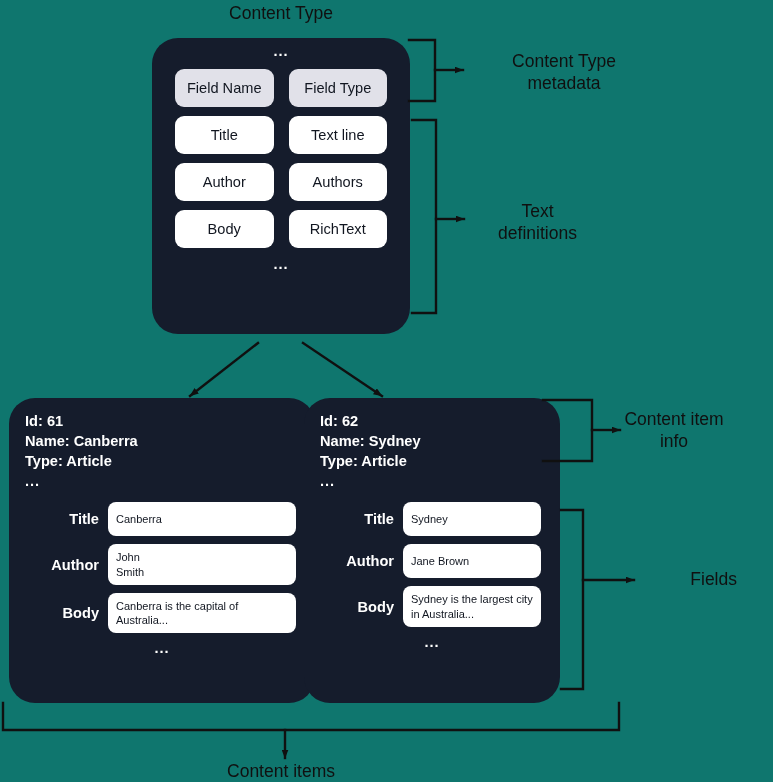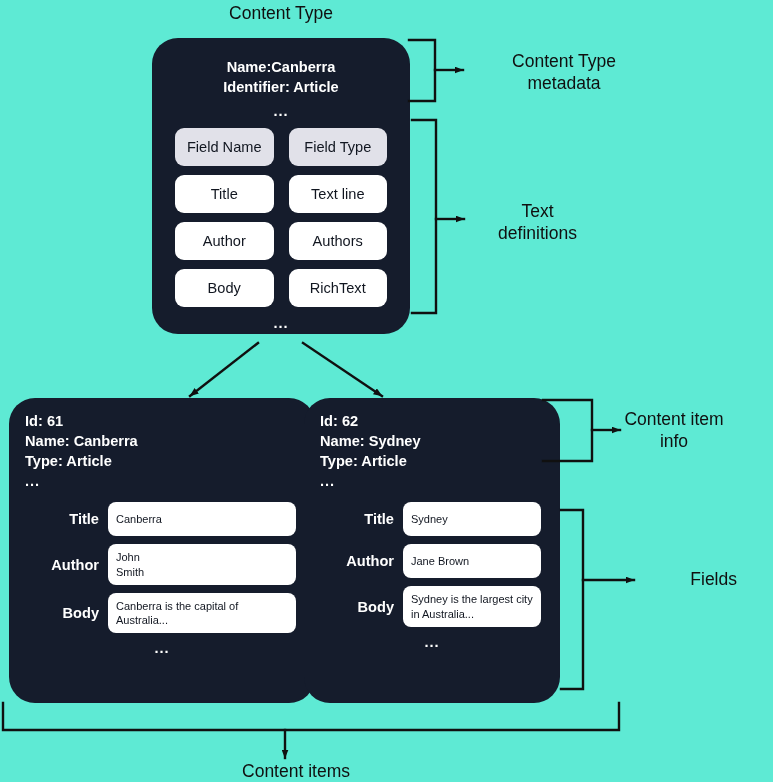--- a/index.html
+++ b/index.html
@@ -9,21 +9,21 @@
     height: 782px;
     background: #ffffff;
     font-family: "Liberation Sans", sans-serif;
     overflow: hidden;
   }
 
   #stage {
     position: relative;
     width: 773px;
     height: 782px;
-    background: #5eead4;
+    background: #0f766e;
   }
 
   
   #wires {
     position: absolute;
     left: 0; top: 0;
     width: 773px; height: 782px;
     pointer-events: none;
     z-index: 5;
   }
@@ -170,35 +170,31 @@
     text-align: center;
     margin-top: 7px;
   }
 
   
   #caption-content-type   { left: 206px; top:  2px;  width: 150px; }
   #caption-ct-metadata    { left: 469px; top: 50px;  width: 190px; }
   #caption-field-defs     { left: 470px; top: 200px; width: 135px; }
   #caption-item-info      { left: 598px; top: 408px; width: 152px; }
   #caption-fields         { left: 637px; top: 568px; width: 100px; text-align: right; }
-  #caption-content-items  { left: 220px; top: 760px; width: 152px; }
+  #caption-content-items  { left: 205px; top: 760px; width: 152px; }
 </style>
 </head>
 <body>
 
 <div id="stage">
 
   <div class="caption" id="caption-content-type">Content Type</div>
 
   <div class="card" id="content-type-card">
 
-    <div class="ct-meta">
-      <div>Name:Canberra</div>
-      <div>Identifier: Article</div>
-    </div>
 
     <div class="dots ct-dots-top">...</div>
 
     <div class="ct-grid">
       <div class="pill header">Field Name</div>
       <div class="pill header">Field Type</div>
 
       <div class="pill">Title</div>
       <div class="pill">Text line</div>
 

